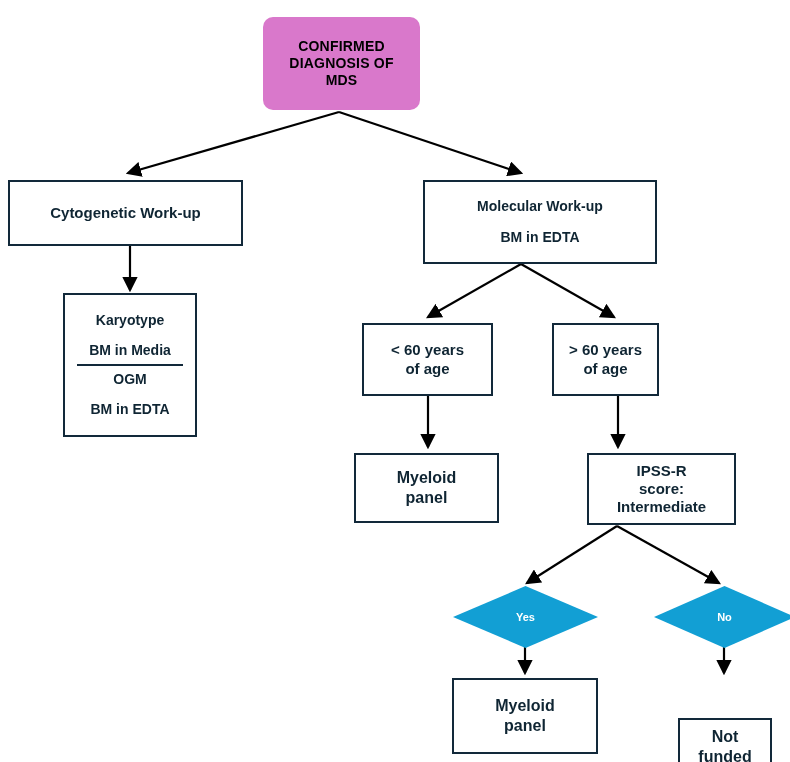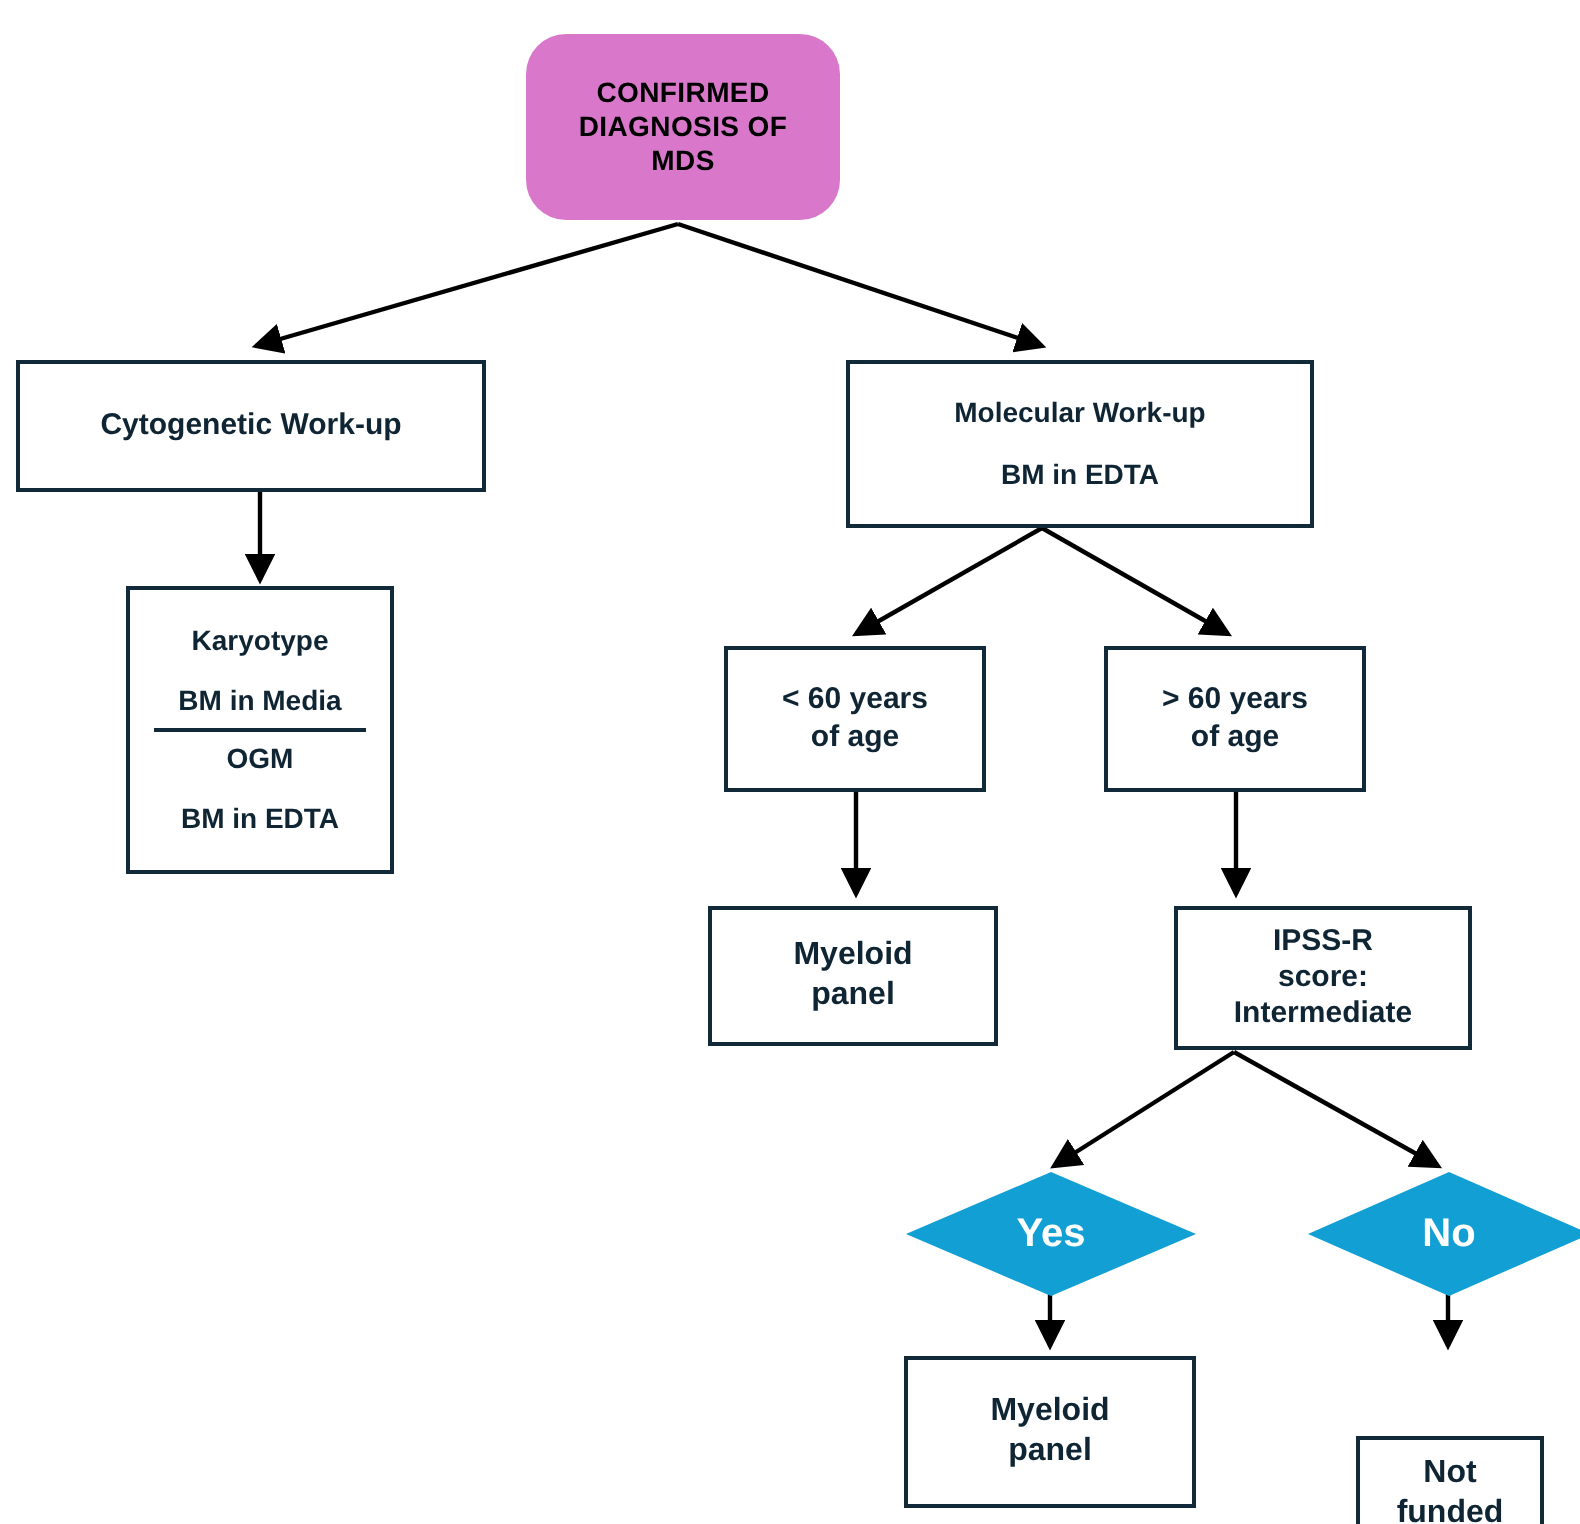--- a/index.html
+++ b/index.html
@@ -33,21 +33,21 @@
     color: #0f2533;
     font-weight: bold;
     line-height: 1.22;
   }
   .boxnode {
     border: 2px solid #12293a;
     background: #ffffff;
   }
   .boxnode .ln { display: block; }
   .pill {
-    border-radius: 20px;
+    border-radius: 10px;
     background: #d978cb;
     color: #000000;
     font-weight: bold;
     letter-spacing: 0.2px;
   }
   .split { padding: 12px; }
   .split .cell {
     width: 100%;
     flex: 1 1 0;
     display: flex;
@@ -63,21 +63,21 @@
     position: absolute;
     display: flex;
     align-items: center;
     justify-content: center;
   }
   .diamond svg { position: absolute; left:0; top:0; }
   .diamond .dlabel {
     position: relative;
     color: #ffffff;
     font-weight: bold;
-    font-size: 20px;
+    font-size: 11px;
     z-index: 2;
   }
   .gap { display: block; height: 14px; }
 </style>
 </head>
 <body>
 
 <div id="canvas">
 
   <svg id="edges" viewBox="0 0 790 762">
@@ -137,21 +137,21 @@
       <span class="ln1">OGM</span>
       <span class="ln2">BM in EDTA</span>
     </div>
   </div>
 
   <div class="node boxnode" style="left:362px; top:323px; width:131px; height:73px; font-size:15px;">
     <span class="ln">&lt; 60 years</span>
     <span class="ln">of age</span>
   </div>
 
-  <div class="node boxnode" style="left:552px; top:323px; width:131px; height:73px; font-size:15px;">
+  <div class="node boxnode" style="left:552px; top:323px; width:107px; height:73px; font-size:15px;">
     <span class="ln">&gt; 60 years</span>
     <span class="ln">of age</span>
   </div>
 
   <div class="node boxnode" style="left:354px; top:453px; width:145px; height:70px; font-size:16px;">
     <span class="ln">Myeloid</span>
     <span class="ln">panel</span>
   </div>
 
   <div class="node boxnode" style="left:548px; top:453px; width:149px; height:72px; font-size:15px;margin-left:39px;">

